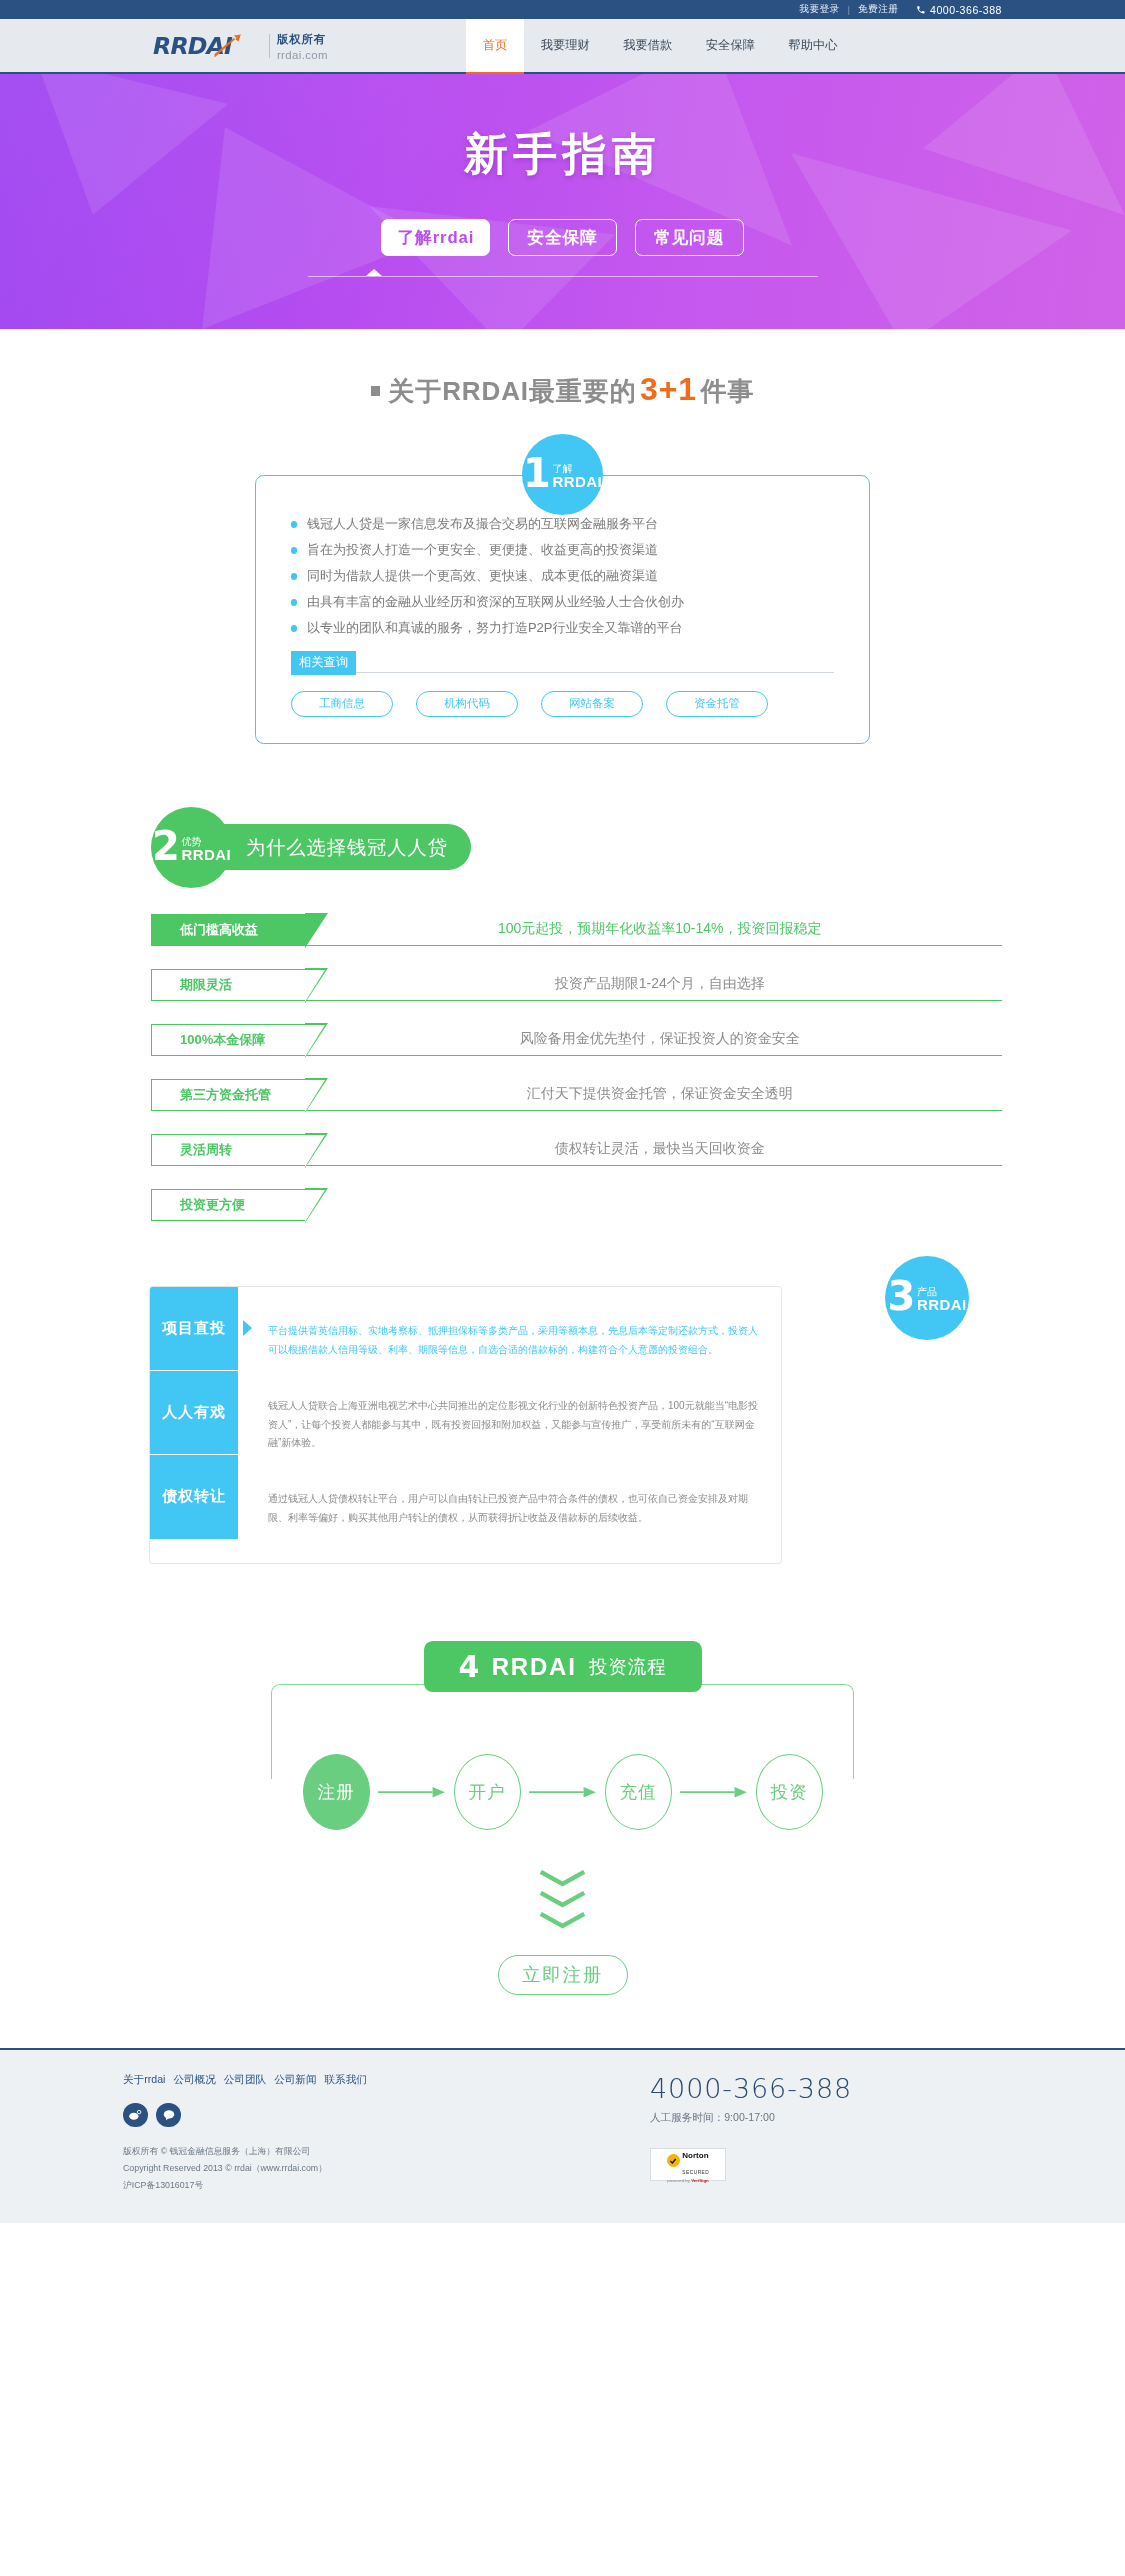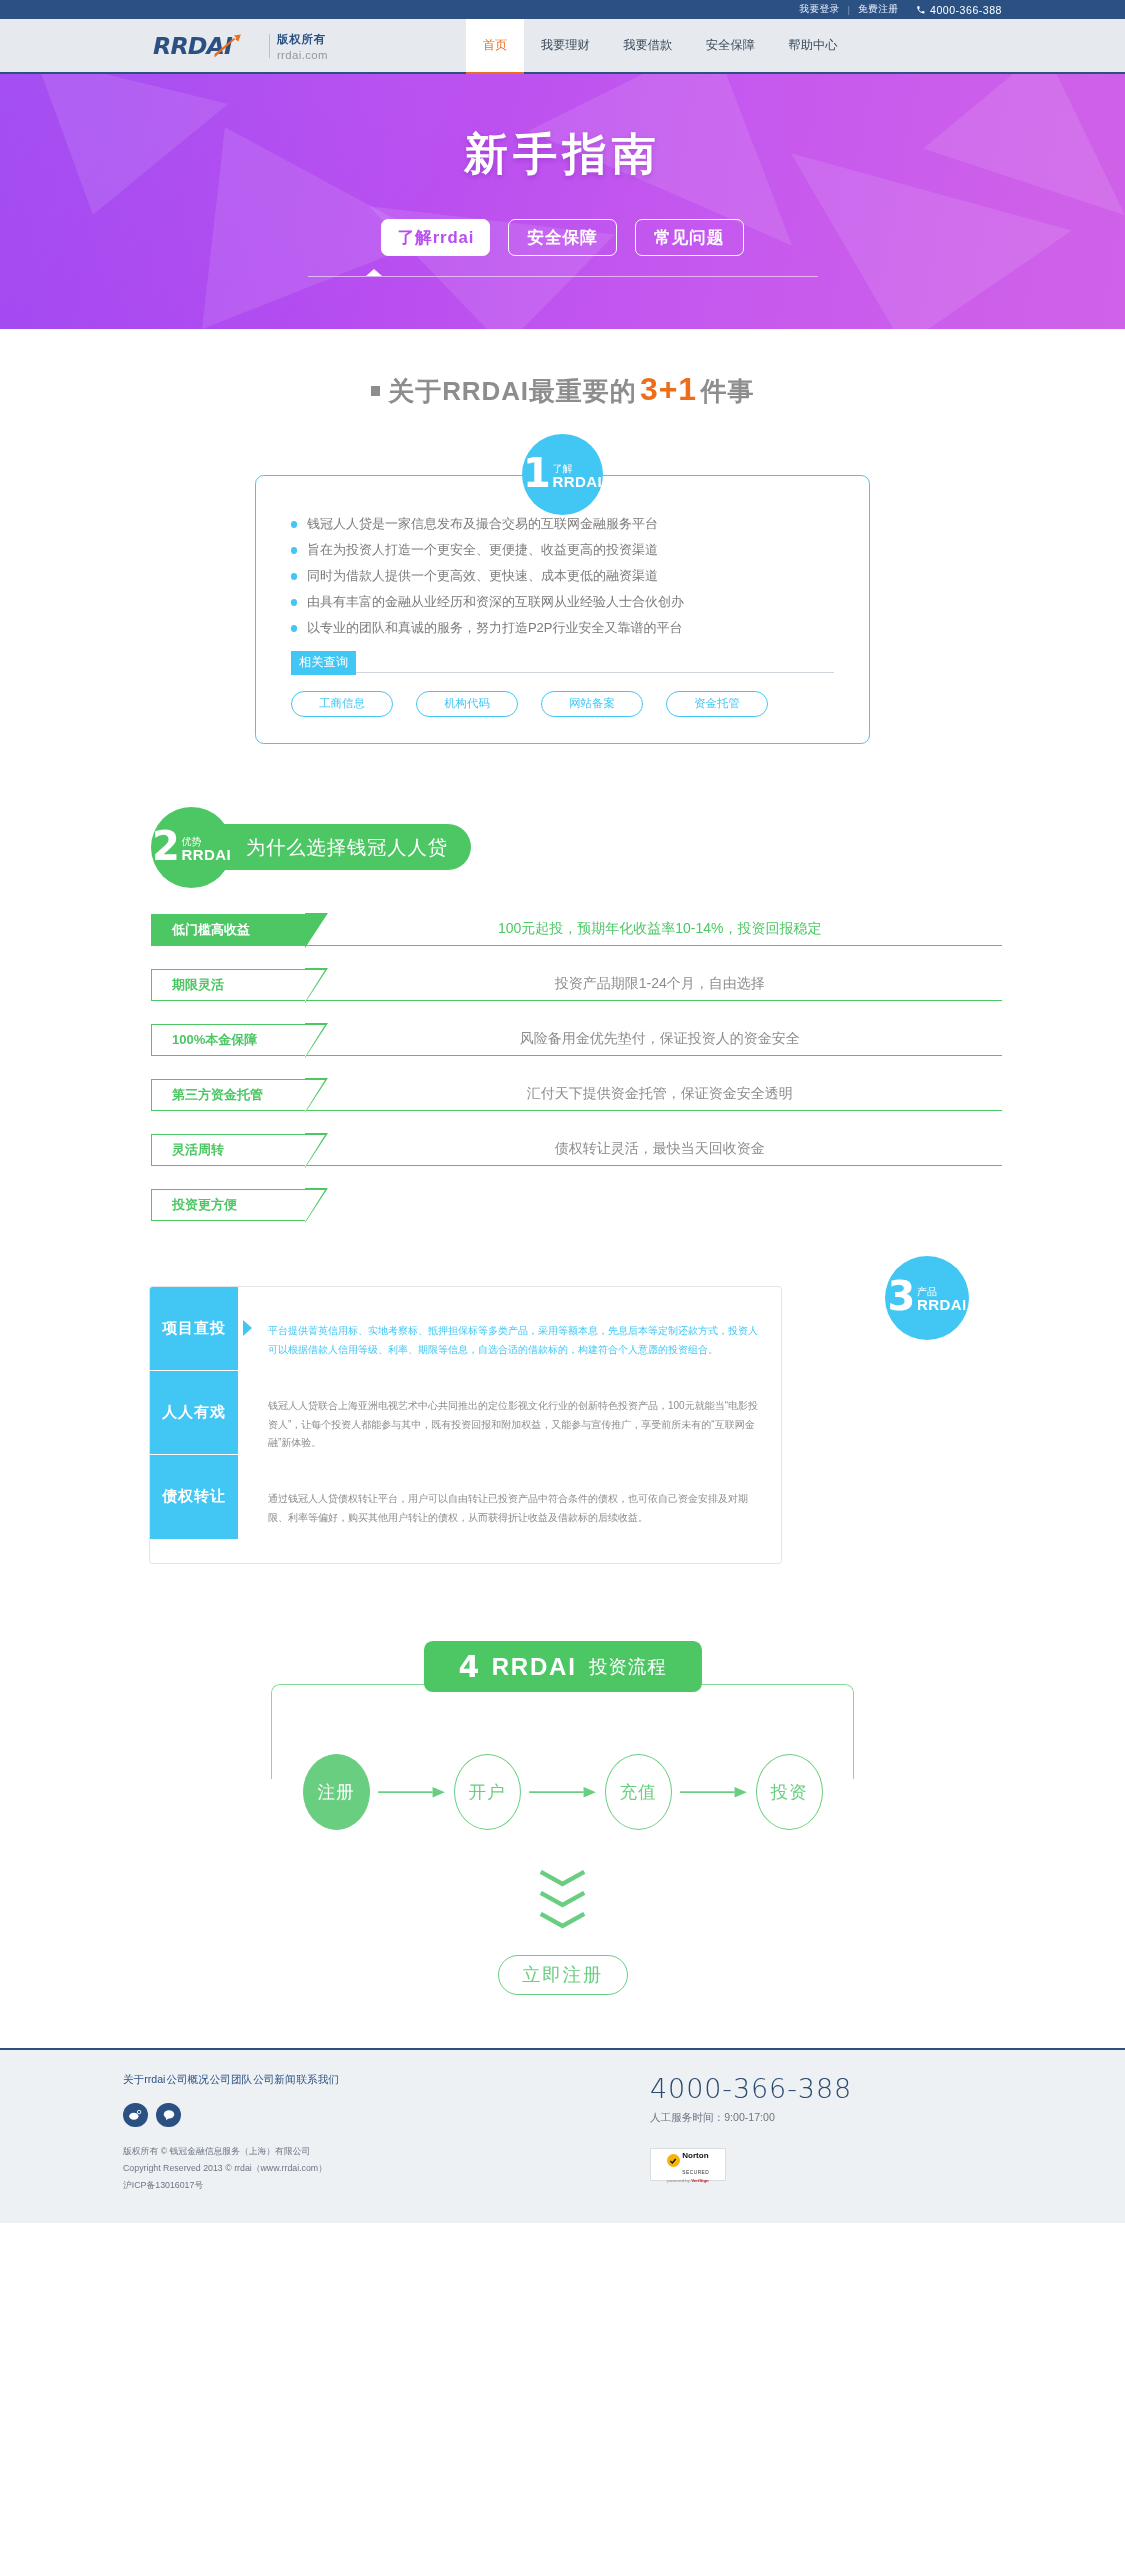--- a/index.html
+++ b/index.html
@@ -161,21 +161,21 @@
   .b2-head .badge-circle { background: #4cc764; z-index: 2; }
   .b2-ribbon {
     margin-left: -16px; height: 46px; background: #4cc764; color: #fff;
     border-radius: 0 23px 23px 0; display: flex; align-items: center;
     padding: 0 23px 0 30px; font-size: 19.3px; letter-spacing: 0.9px;
   }
   .adv-list { margin-top: 26px; }
   .adv-row { display: flex; align-items: stretch; margin-bottom: 23px; height: 32px; position: relative; }
   .adv-tag {
     width: 154px; position: relative; display: flex; align-items: center;
-    padding-left: 20px; font-size: 13px; font-weight: bold;
+    padding-left: 28px; font-size: 13px; font-weight: bold;
     border: 1.8px solid #4cc764; border-right: none;
     background: #ffffff; color: #4cc764; flex: none;
   }
   .adv-tag::after {
     content: ""; position: absolute; right: -23px; top: -1.8px;
     width: 0; height: 0;
     border-top: 35px solid #4cc764; border-right: 23px solid transparent;
   }
   .adv-tag::before {
     content: ""; position: absolute; right: -20px; top: 0;
@@ -260,21 +260,21 @@
     display: flex; align-items: center; justify-content: center;
     font-family: "Liberation Sans", sans-serif;
   }
 
   
   .footer {
     background: #eef1f4; border-top: 2.6px solid #2b5183; padding: 23px 0 30px 0;
   }
   .footer-inner { width: 879px; margin: 0 auto; display: flex; }
   .footer-left { width: 492px; }
-  .footer-links { display: flex; gap: 1px; margin-bottom: 16px; }
+  .footer-links { display: flex; gap: 8px; margin-bottom: 16px; }
   .footer-links a { font-size: 10.6px; color: #2b5183; text-decoration: none; }
   .socials { display: flex; gap: 8.8px; margin-bottom: 16px; }
   .social {
     width: 24.6px; height: 24.6px; border-radius: 50%; background: #2b5183;
     display: flex; align-items: center; justify-content: center; cursor: pointer;
   }
   .social svg { display: block; }
   .copy { font-size: 8.8px; color: #6b7684; line-height: 1.9; }
   .footer-right { flex: 1; padding-left: 35px; }
   .foot-phone { font-size: 27px; color: #2b4a70; letter-spacing: 0.9px; font-weight: 300; font-family: "DejaVu Sans", sans-serif; }

